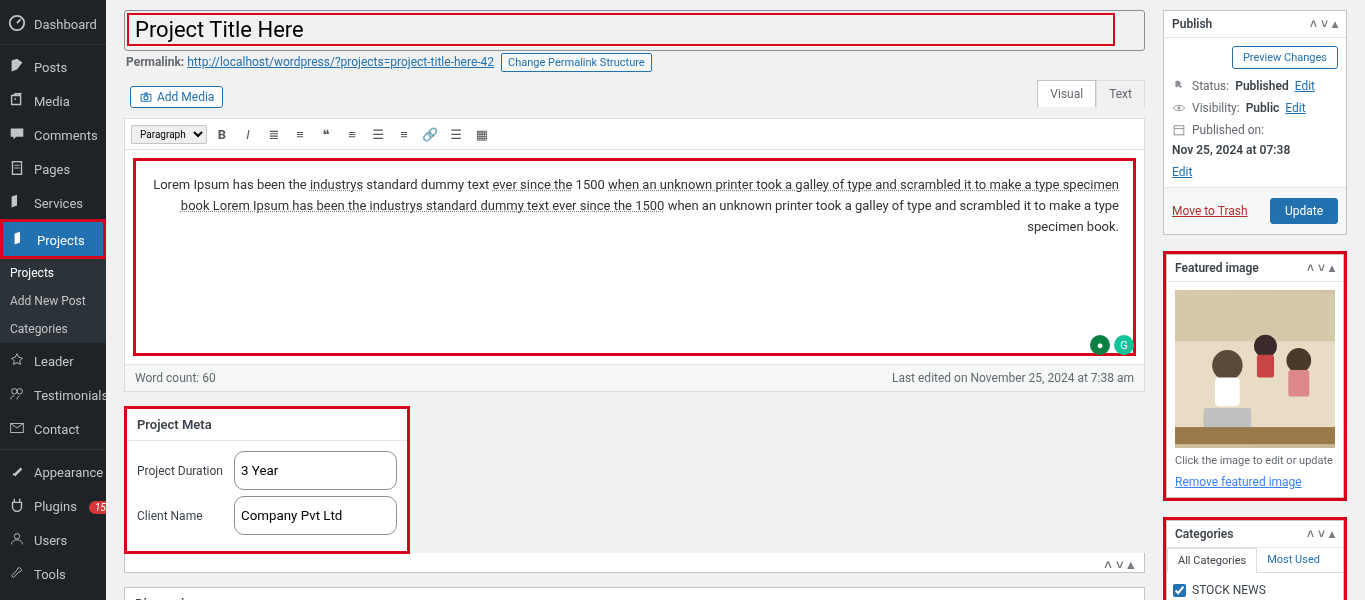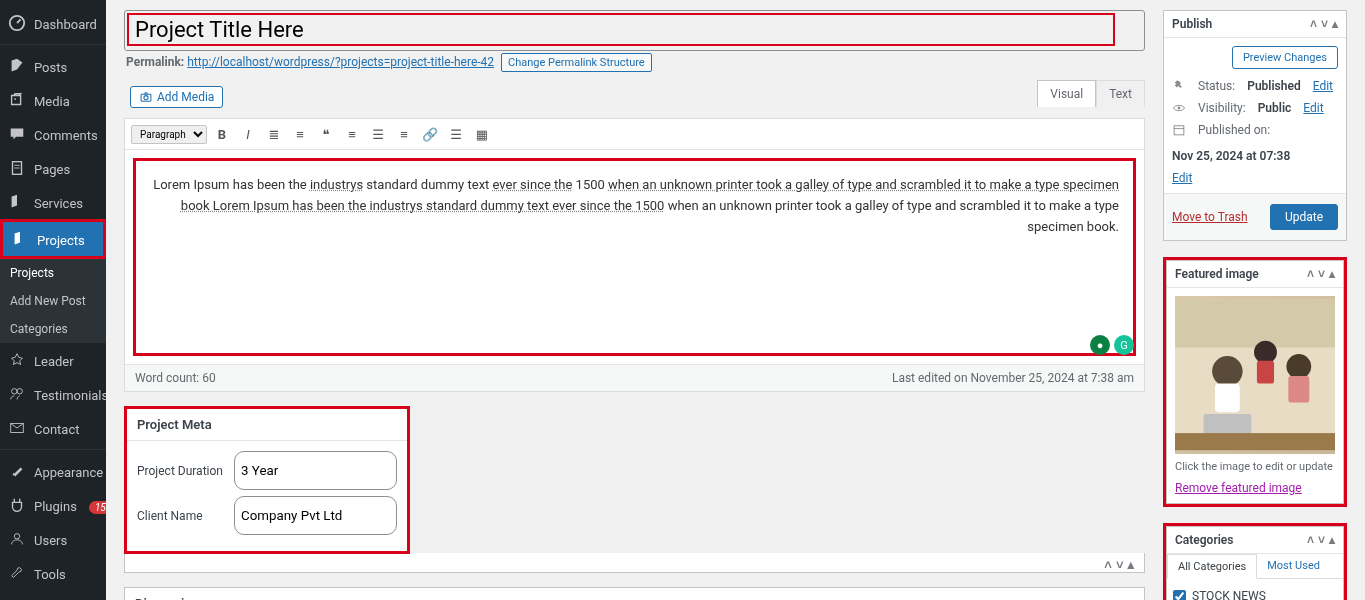--- a/index.html
+++ b/index.html
@@ -58,31 +58,31 @@
 .checkbox-row input { accent-color: #2271b1; }
 
 .highlight-red { border: 3px solid #d9001b; }
 .highlight-proj { border: 3px solid #d9001b; }
 .highlight-fi { border: 3px solid #d9001b; }
 .highlight-cat { border: 3px solid #d9001b; }
 
 .side-panel { background: #fff; border: 1px solid #c3c4c7; margin-bottom: 16px; }
 .side-head { display: flex; justify-content: space-between; align-items: flex-start; padding: 6px 8px; border-bottom: 1px solid #e5e5e5; font-weight: 600; font-size: 12px; }
 .side-body { padding: 8px; font-size: 12px; }
-.pub-row { display: flex; align-items: center; gap: 12px; margin-bottom: 8px; color: #646970; }
+.pub-row { display: flex; align-items: center; gap: 6px; margin-bottom: 8px; color: #646970; }
 .pub-row svg { width: 14px; height: 14px; fill: #8c8f94; }
 .pub-row .val { color: #3c434a; font-weight: 600; }
 .pub-row .ed { color: #2271b1; text-decoration: underline; cursor: pointer; font-weight: normal; }
 .pub-footer { display: flex; justify-content: space-between; align-items: center; padding: 10px 8px; border-top: 1px solid #e5e5e5; background: #f6f7f7; }
 .trash { color: #b32d2e; text-decoration: underline; cursor: pointer; font-size: 12px; }
 .update-btn { background: #2271b1; border: 1px solid #2271b1; color: #fff; padding: 5px 14px; border-radius: 3px; cursor: pointer; font-size: 12px; }
 .preview-btn { border: 1px solid #2271b1; color: #2271b1; background: #fff; padding: 4px 10px; border-radius: 3px; font-size: 11px; float: right; cursor: pointer; }
 .featured-img { width: 100%; height: 158px; background: linear-gradient(135deg,#d8c9a8,#c8b899); position: relative; overflow: hidden; cursor: pointer; }
 .fi-caption { font-size: 11px; color: #646970; margin-top: 6px; }
-.remove-fi { color: #a21caf; text-decoration: underline; font-size: 12px; cursor: pointer; display: block; margin-top: 8px; }
+.remove-fi { color: #3b82f6; text-decoration: underline; font-size: 12px; cursor: pointer; display: block; margin-top: 8px; }
 .cat-tabs { display: flex; border-bottom: 1px solid #dcdcde; }
 .cat-tab { padding: 5px 10px; font-size: 11px; color: #2271b1; cursor: pointer; }
 .cat-tab.active { background: #fff; border: 1px solid #dcdcde; border-bottom: 1px solid #fff; margin-bottom: -1px; color: #3c434a; }
 .cat-list { padding: 8px 6px; max-height: 120px; overflow-y: auto; }
 .cat-item { display: flex; align-items: center; gap: 6px; padding: 2px 0; font-size: 12px; }
 .cat-item input { accent-color: #2271b1; }
 </style>
 </head>
 <body>
 

